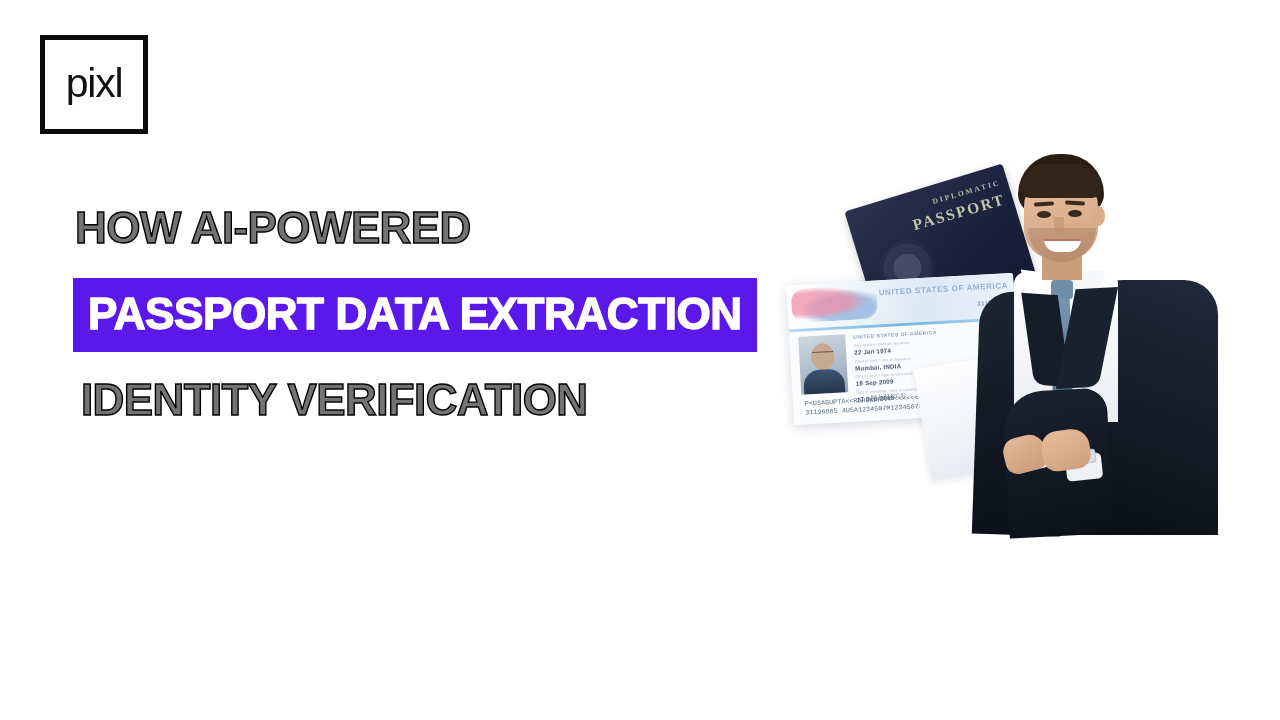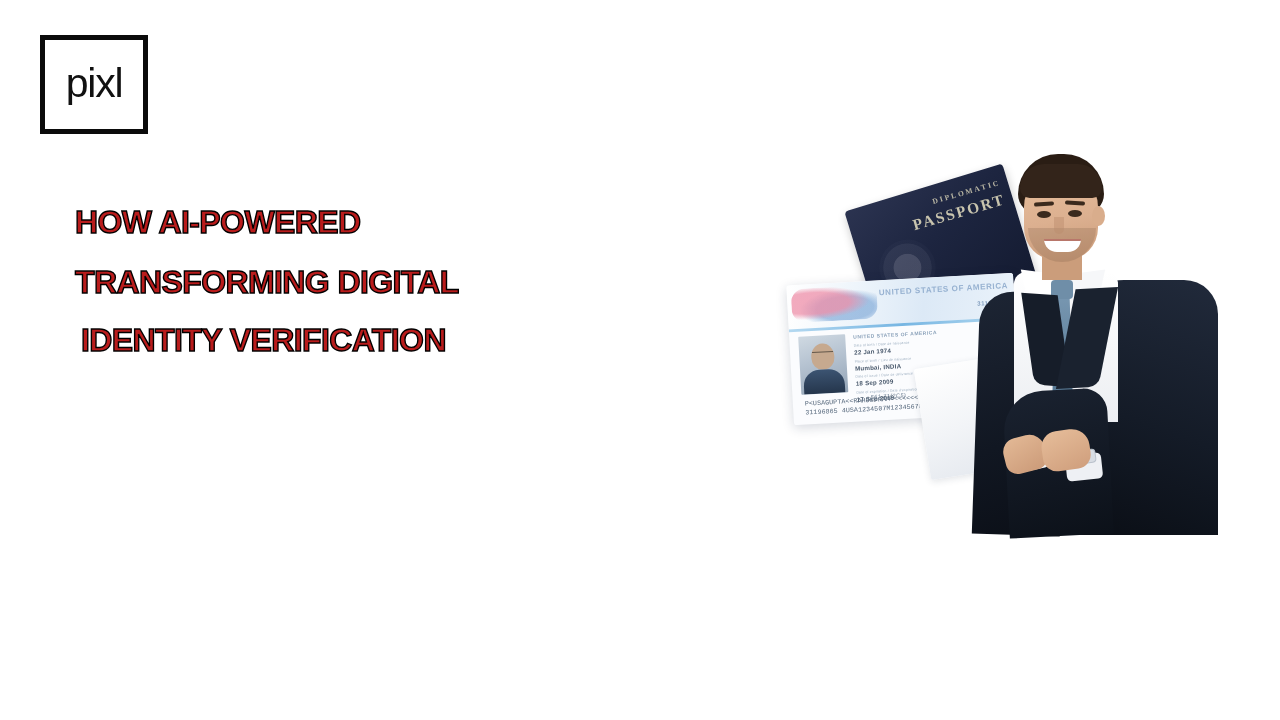--- a/index.html
+++ b/index.html
@@ -35,24 +35,24 @@
   }
 
   
   .headline {
     position:absolute; left:73px; top:206px;
     width:700px;
   }
   .hl-line {
     font-family:"Liberation Sans", sans-serif;
     font-weight:bold;
-    font-size:32px;
+    font-size:44px;
     line-height:1;
     letter-spacing:-0.6px;
-    color:#b91c1c;
+    color:#737373;
     white-space:nowrap;
     -webkit-text-stroke:1.4px #000000;
   }
   .hl-line.l1 { margin-left:2px; margin-bottom:28px; }
   .hl-line.l3 { margin-top:27px; margin-left:2px; }
   .hl-line.l4 { margin-top:26px; margin-left:8px; }
 
   .hl-highlight {
     display:inline-block;
     background:#5B18EB;
@@ -323,21 +323,23 @@
 <body>
 
 <div class="stage">
 
   <div class="logo-box">
     <span class="logo-word">pixl</span>
   </div>
 
   <div class="headline">
     <div class="hl-line l1">HOW AI-POWERED</div>
-    <div class="hl-line l3">TRANSFORMING DIGITAL</div>
+    <div>
+      <span class="hl-highlight">PASSPORT DATA EXTRACTION</span>
+    </div>
     <div class="hl-line l4">IDENTITY VERIFICATION</div>
   </div>
 
   <div class="photo-area">
 
     <div class="passport-book">
       <div class="pb-emblem"></div>
       <div class="pb-text">
         <span class="pb-diplo">DIPLOMATIC</span>
         <span class="pb-passport">PASSPORT</span>

